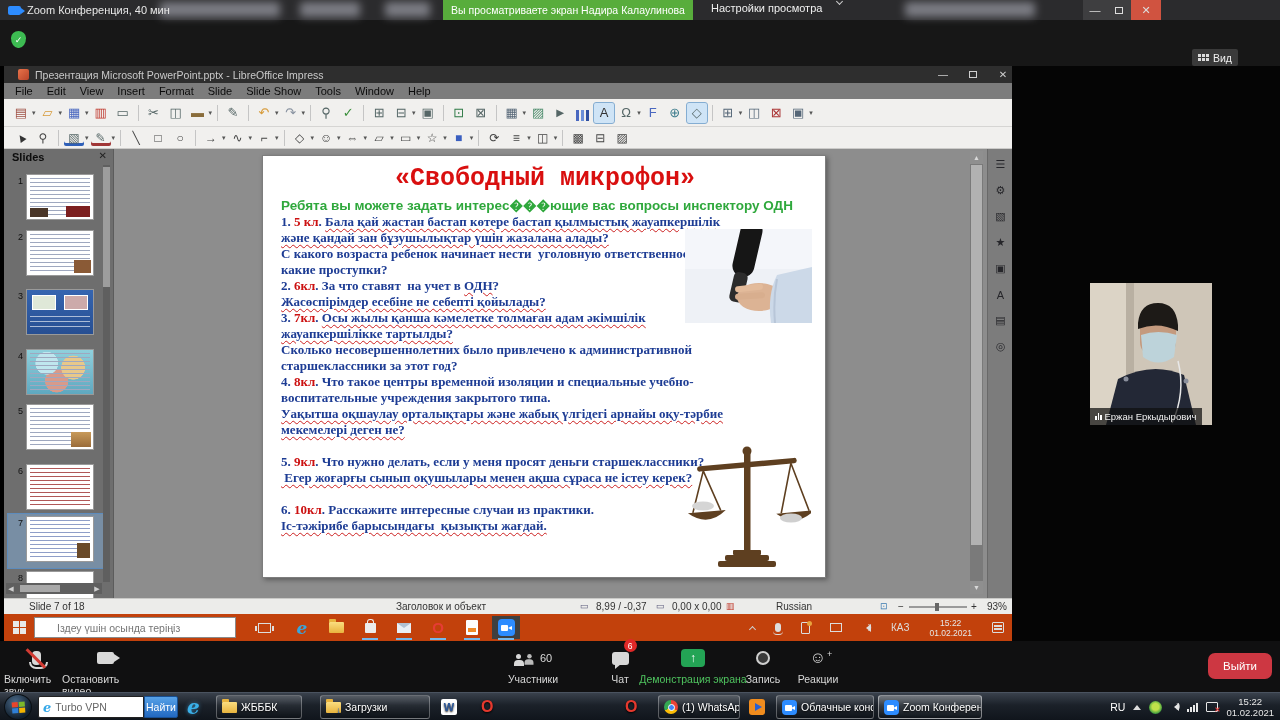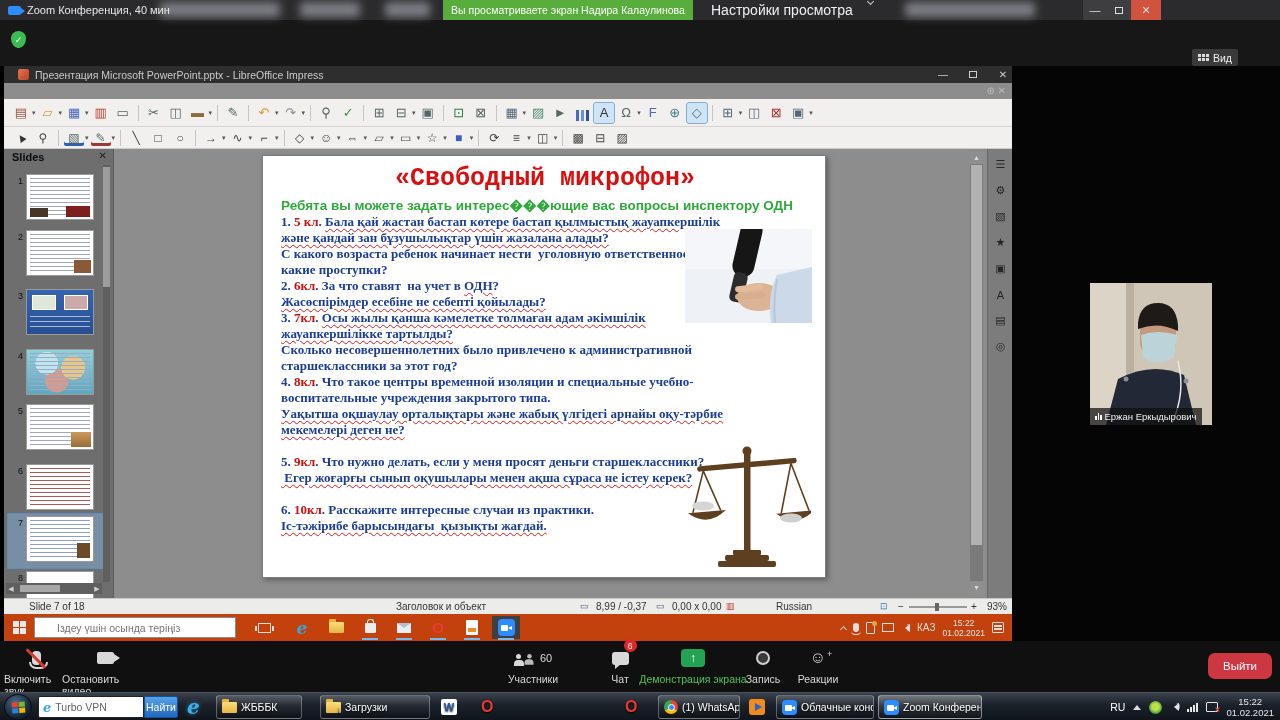--- a/index.html
+++ b/index.html
@@ -6,21 +6,21 @@
 html,body{width:1280px;height:720px;overflow:hidden;background:#000;font-family:"Liberation Sans",sans-serif}
 #stage{position:relative;width:1280px;height:720px;background:#000}
 
 
 #ztitle{position:absolute;left:0;top:0;width:1280px;height:20px;background:#2b2b2d;display:flex;align-items:center;z-index:30}
 .blob{position:absolute;top:2px;height:15px;border-radius:3px;background:#90919a;filter:blur(4px);opacity:.8}
 #zcam-ic{width:13px;height:9px;background:#2d8cff;border-radius:2px;margin:0 6px 0 8px;position:relative;flex:none}
 #zcam-ic:after{content:"";position:absolute;right:-4px;top:2px;border-left:4px solid #2d8cff;border-top:3px solid transparent;border-bottom:3px solid transparent}
 #ztitle-text{color:#e8e8e8;font-size:11px;position:relative;z-index:2}
 #banner{position:absolute;left:443px;top:0;width:250px;height:20px;background:#58ad3c;color:#fff;font-size:10.5px;display:flex;align-items:center;justify-content:center;z-index:3}
-#viewset{position:absolute;left:703px;top:2px;height:16px;padding:0 8px;color:#f0f0f0;font-size:14px;display:flex;align-items:flex-start;gap:15px;z-index:3}
+#viewset{position:absolute;left:703px;top:2px;height:16px;padding:0 8px;color:#f0f0f0;font-size:11px;display:flex;align-items:flex-start;gap:15px;z-index:3}
 .chev{width:5px;height:5px;border-right:1.5px solid #ccc;border-bottom:1.5px solid #ccc;transform:rotate(45deg);margin-top:-3px}
 .wbtn{position:absolute;top:0;width:24px;height:20px;color:#ddd;font-size:11px;display:flex;align-items:center;justify-content:center;background:#3e3e40;z-index:3}
 #w-close{background:#d05340;width:30px}
 .wmax{width:8px;height:7px;border:1px solid #ddd}
 
 
 #subbar{position:absolute;left:0;top:20px;width:1280px;height:46px;background:#171717;z-index:5}
 #shield{position:absolute;left:11px;top:11px;width:15px;height:17px;background:#3dbb52;border-radius:50% 50% 46% 46%/40% 40% 58% 58%;color:#fff;font-size:9px;display:flex;align-items:center;justify-content:center}
 #view-btn{position:absolute;right:42px;top:29px;height:17px;padding:0 6px;background:#3a3a3a;border-radius:2px;color:#efefef;font-size:10.5px;display:flex;align-items:center;gap:4px}
 .grid-ic{display:inline-grid;grid-template-columns:3px 3px 3px;grid-template-rows:3px 3px;gap:1px}
@@ -120,21 +120,21 @@
 .dk-store .g{width:11px;height:10px;background:#ececec;border-radius:1px}
 .dk-store .g:before{content:"";position:absolute;left:2px;top:-4px;width:5px;height:4px;border:1.5px solid #ececec;border-bottom:none;border-radius:3px 3px 0 0}
 .dk-mail .g{width:14px;height:10px;background:#e8eef5}
 .dk-mail .g:before{content:"";position:absolute;left:0;top:0;border-left:7px solid transparent;border-right:7px solid transparent;border-top:5px solid #b0c0d2}
 .dk-opera .g:before{content:"O";color:#e63c35;font:bold 15px "Liberation Sans",sans-serif}
 .dk-libreoffice .g{width:12px;height:15px;background:#fdfdfd;border-radius:1px}
 .dk-libreoffice .g:after{content:"";position:absolute;left:2px;top:8px;width:8px;height:4px;background:#ef8b2a}
 .zoomsq{width:17px;height:17px;background:#2d8cff;border-radius:4px;position:relative}
 .zoomsq:after{content:"";position:absolute;left:3px;top:5.5px;width:7px;height:6px;background:#fff;border-radius:1px}
 .zoomsq:before{content:"";position:absolute;right:2.5px;top:6.5px;border-right:4px solid #fff;border-top:2px solid transparent;border-bottom:2px solid transparent}
-#dock-tray{position:absolute;right:8px;top:0;height:27px;display:flex;align-items:center;gap:7px;color:#ddd}
+#dock-tray{position:absolute;right:8px;top:0;height:27px;display:flex;align-items:center;gap:20px;color:#ddd}
 .trmic{width:6px;height:9px;background:#ddd;border-radius:3px;position:relative}
 .trmic:after{content:"";position:absolute;left:-2px;bottom:-3px;width:10px;height:3px;border-bottom:1.5px solid #ddd;border-radius:0 0 4px 4px}
 .trphone{width:9px;height:12px;border:1px solid #ddd;border-radius:1px;position:relative}
 .trphone:after{content:"";position:absolute;right:-3px;top:-2px;width:5px;height:5px;background:#e8a33d;border-radius:50%}
 .trmon{width:12px;height:9px;border:1px solid #ddd}
 .spk{width:0;height:0;border:4px solid transparent;border-right:5px solid #ddd;position:relative}
 .spk:after{content:"))";position:absolute;left:2px;top:-5px;font-size:7px;color:#ddd;letter-spacing:-1px}
 .trtime{font-size:8.5px;line-height:10px;text-align:center;color:#e6e6e6}
 .trnotif{width:12px;height:11px;border:1px solid #ddd;border-radius:1px;position:relative}
 .trnotif:after{content:"";position:absolute;left:1px;top:2px;right:1px;height:1.5px;background:#ddd;box-shadow:0 3px 0 #ddd}
@@ -247,20 +247,32 @@
       <span id="imp-ico"></span>
       <span>Презентация Microsoft PowerPoint.pptx - LibreOffice Impress</span>
     </div>
     <div class="impwb" style="left:925px">—</div>
     <div class="impwb" style="left:955px">
         <span class="wmax" style="border-color:#cfcfcf"></span>
       </div>
     <div class="impwb" style="left:985px">✕</div>
     <div id="imp-globe">⊕ ✕</div>
 
+    <div id="imp-menu">
+        <span class="mi">File</span>
+        <span class="mi">Edit</span>
+        <span class="mi">View</span>
+        <span class="mi">Insert</span>
+        <span class="mi">Format</span>
+        <span class="mi">Slide</span>
+        <span class="mi">Slide Show</span>
+        <span class="mi">Tools</span>
+        <span class="mi">Window</span>
+        <span class="mi">Help</span>
+      </div>
     <div id="tb1">
         <span class="ti" style="color: rgb(160, 80, 69);">▤</span>
         <span class="dd">▾</span>
         <span class="ti" style="color: rgb(215, 155, 58);">▱</span>
         <span class="dd">▾</span>
         <span class="ti" style="color: rgb(74, 104, 192);">▦</span>
         <span class="dd">▾</span>
         <span class="ti" style="color: rgb(192, 59, 48);">▥</span>
         <span class="ti" style="color: rgb(85, 102, 102);">▭</span>
         <span class="tsep"></span>

